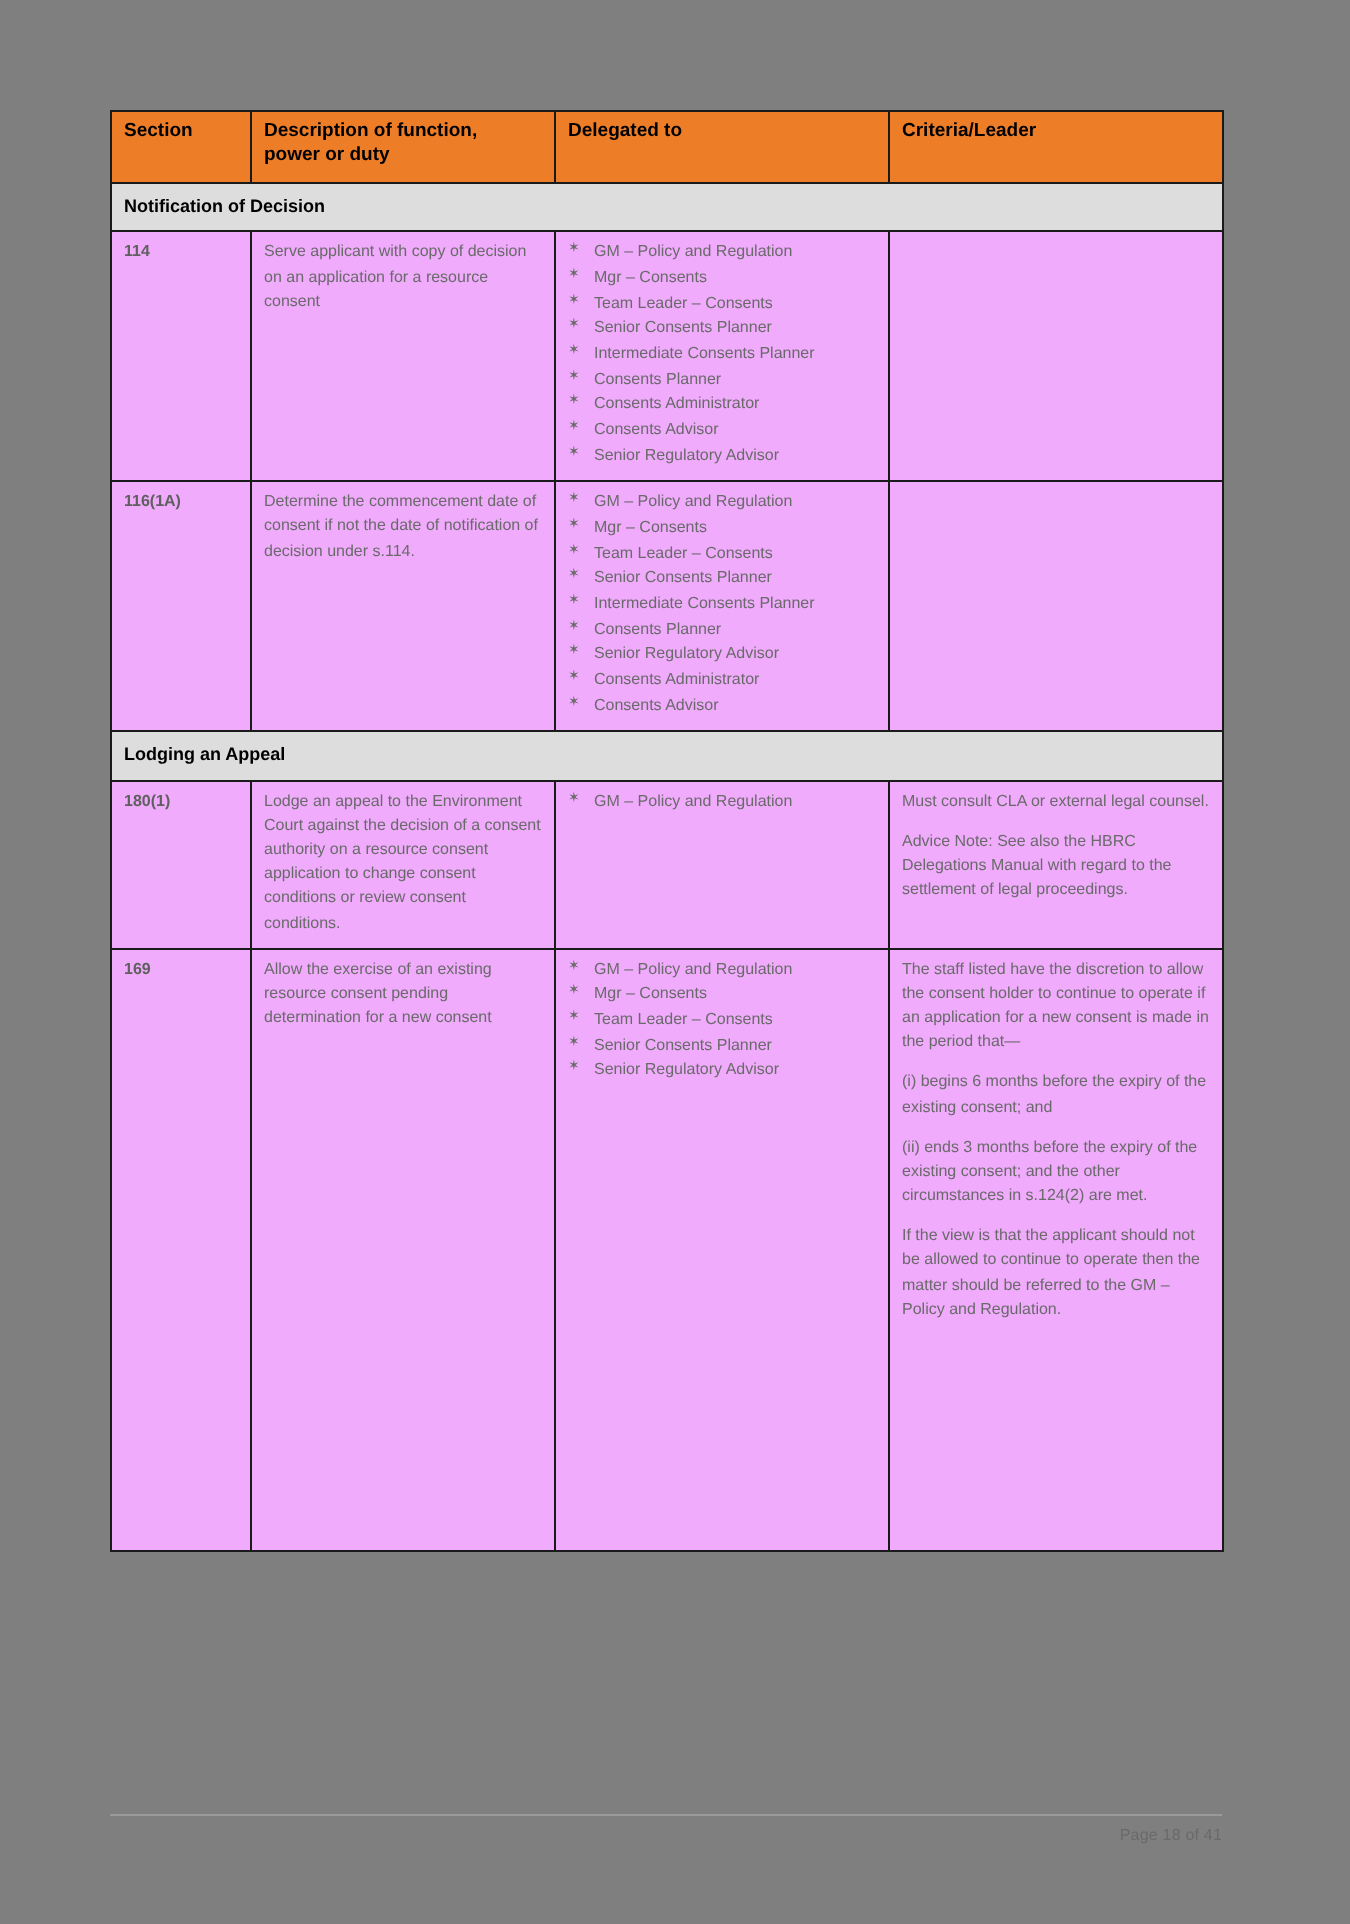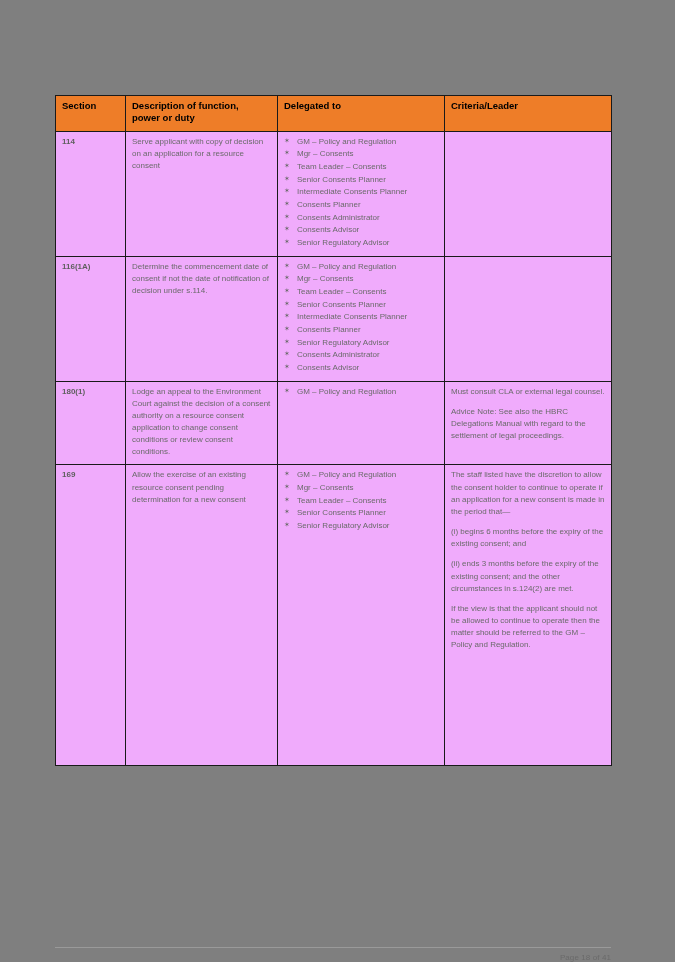--- a/index.html
+++ b/index.html
@@ -11,21 +11,20 @@
     height: 962px;
     background: #7f7f7f;
     font-family: "Liberation Sans", sans-serif;
     overflow: hidden;
   }
   .page {
     position: relative;
     width: 675px;
     height: 810px;
     background: #7f7f7f;
-    margin-top: 40px;
   }
   .doc-table {
     position: absolute;
     left: 55px;
     top: 55px;
     width: 556px;
     border-collapse: collapse;
     table-layout: fixed;
   }
   .doc-table td, .doc-table th {
@@ -139,20 +138,23 @@
         <th>
           <span>Description of function,</span><br>
           <span>power or duty</span>
         </th>
         <th>Delegated to</th>
         <th>Criteria/Leader</th>
       </tr>
     </thead>
 
     <tbody id="table-body">
+        <tr class="band">
+          <td colspan="4">Notification of Decision</td>
+        </tr>
         <tr>
           <td class="section-cell">114</td>
           <td>
             <p class="desc-para">Serve applicant with copy of decision on an application for a resource consent</p>
           </td>
           <td>
             <ul class="deleg-list">
               <li>GM – Policy and Regulation</li>
               <li>Mgr – Consents</li>
               <li>Team Leader – Consents</li>
@@ -179,20 +181,23 @@
               <li>Senior Consents Planner</li>
               <li>Intermediate Consents Planner</li>
               <li>Consents Planner</li>
               <li>Senior Regulatory Advisor</li>
               <li>Consents Administrator</li>
               <li>Consents Advisor</li>
             </ul>
           </td>
           <td></td>
         </tr>
+        <tr class="band">
+          <td colspan="4">Lodging an Appeal</td>
+        </tr>
         <tr>
           <td class="section-cell">180(1)</td>
           <td>
             <p class="desc-para">Lodge an appeal to the Environment Court against the decision of a consent authority on a resource consent application to change consent conditions or review consent conditions.</p>
           </td>
           <td>
             <ul class="deleg-list">
               <li>GM – Policy and Regulation</li>
             </ul>
           </td>

